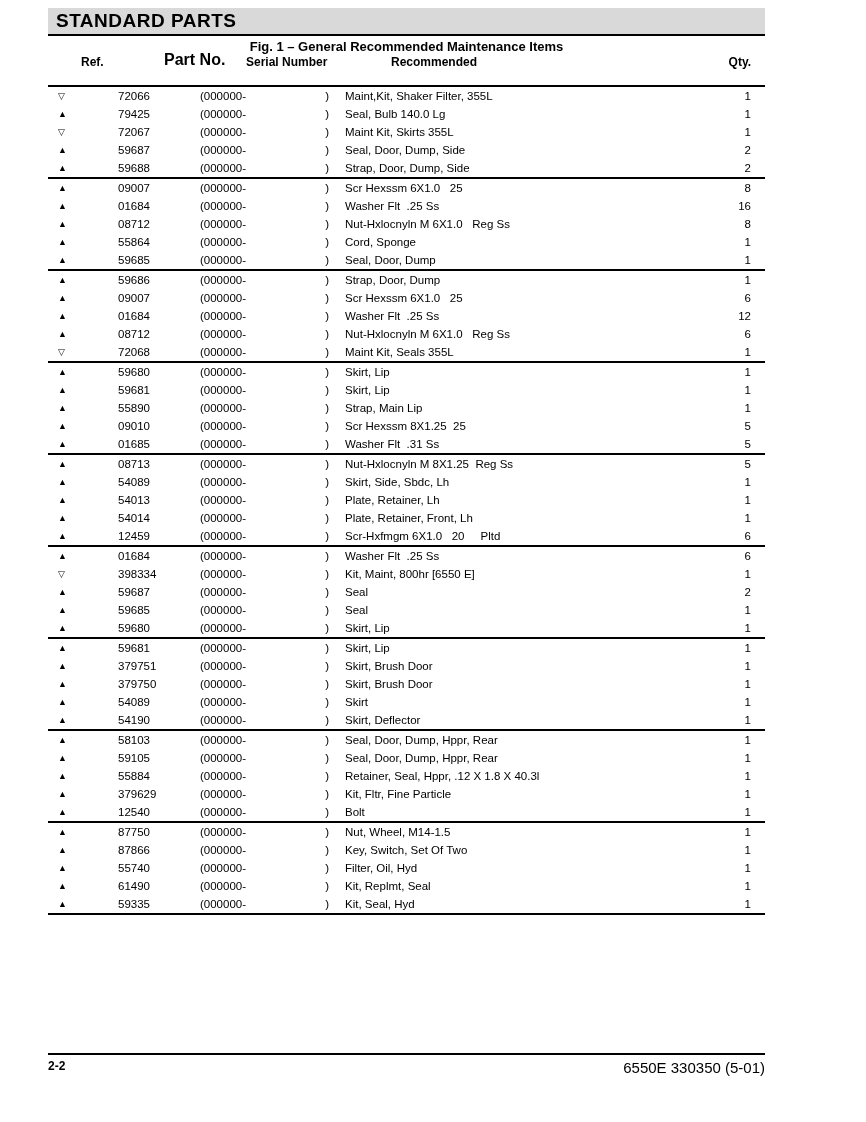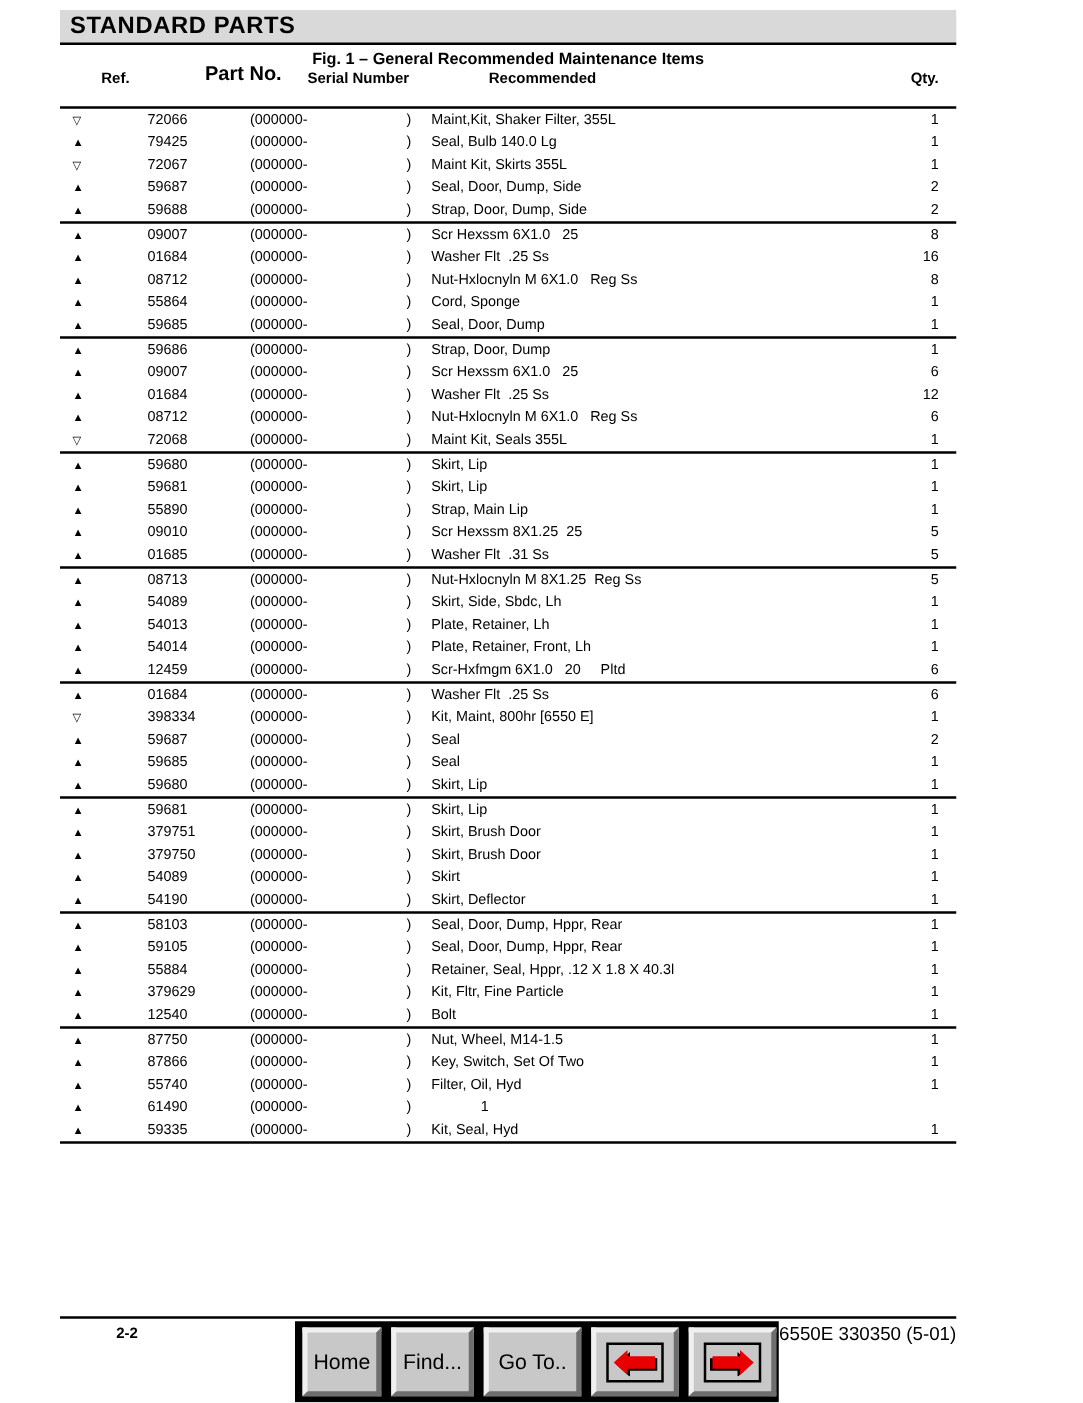--- a/index.html
+++ b/index.html
@@ -33,21 +33,21 @@
   .c-serial { width:145px; display:flex; justify-content:space-between; padding-right:16px; }
   .c-desc { flex:1; white-space:pre; }
   .c-qty  { width:60px; text-align:right; padding-right:14px; }
 
   
   .footer {
     position:absolute; left:48px; top:1053px; width:717px;
     border-top:2px solid #000; display:flex; justify-content:space-between;
     padding-top:4px;
   }
-  .page-num { font-size:12px; font-weight:bold;margin-left:45px; }
+  .page-num { font-size:12px; font-weight:bold; }
   .doc-code { font-size:15px; }
 
   
   .toolbar {
     position:absolute; left:236px; top:1057px; width:387px; height:65px;
     background:#000; display:flex; gap:8px; padding:5px 6px; align-items:stretch;
   }
   .tb-btn {
     background:#c8c8c8; cursor:pointer; flex-shrink:0;
     border:4px solid; border-color:#f0f0f0 #6e6e6e #6e6e6e #f0f0f0;
@@ -530,20 +530,21 @@
               <span class="c-desc">Filter, Oil, Hyd</span>
               <span class="c-qty">1</span>
             </div>
             <div class="trow">
               <span class="c-ref">▲</span>
               <span class="c-part">61490</span>
               <span class="c-serial">
                 <span>(000000-</span>
                 <span>)</span>
               </span>
+              <span class="c-desc">Kit, Replmt, Seal</span>
               <span class="c-qty">1</span>
             </div>
             <div class="trow">
               <span class="c-ref">▲</span>
               <span class="c-part">59335</span>
               <span class="c-serial">
                 <span>(000000-</span>
                 <span>)</span>
               </span>
               <span class="c-desc">Kit, Seal, Hyd</span>
@@ -552,40 +553,13 @@
           </div>
         </div>
     </div>
   </div>
 
   <div class="footer">
     <span class="page-num">2-2</span>
     <span class="doc-code">6550E 330350 (5-01)</span>
   </div>
 
-  <div class="toolbar">
-    <div class="tb-btn w-home">
-      <span>Home</span>
-    </div>
-    <div class="tb-btn w-find">
-      <span>Find...</span>
-    </div>
-    <div class="tb-btn w-goto">
-      <span>Go To..</span>
-    </div>
-    <div class="tb-btn w-arrow">
-      <span class="arrow-box">
-        <svg width="36" height="22" viewBox="0 0 36 22" aria-hidden="true">
-          <path d="M12,1 L12,6 L34,6 L34,16 L12,16 L12,21 L1,11 Z" fill="#000" transform="translate(2,1.5)"></path>
-          <path d="M12,1 L12,6 L34,6 L34,16 L12,16 L12,21 L1,11 Z" fill="#e80000"></path>
-        </svg>
-      </span>
-    </div>
-    <div class="tb-btn w-arrow">
-      <span class="arrow-box">
-        <svg width="36" height="22" viewBox="0 0 36 22" aria-hidden="true">
-          <path d="M24,1 L24,6 L2,6 L2,16 L24,16 L24,21 L35,11 Z" fill="#000" transform="translate(-2,1.5)"></path>
-          <path d="M24,1 L24,6 L2,6 L2,16 L24,16 L24,21 L35,11 Z" fill="#e80000"></path>
-        </svg>
-      </span>
-    </div>
-  </div>
 </div>
 
 </body></html>

